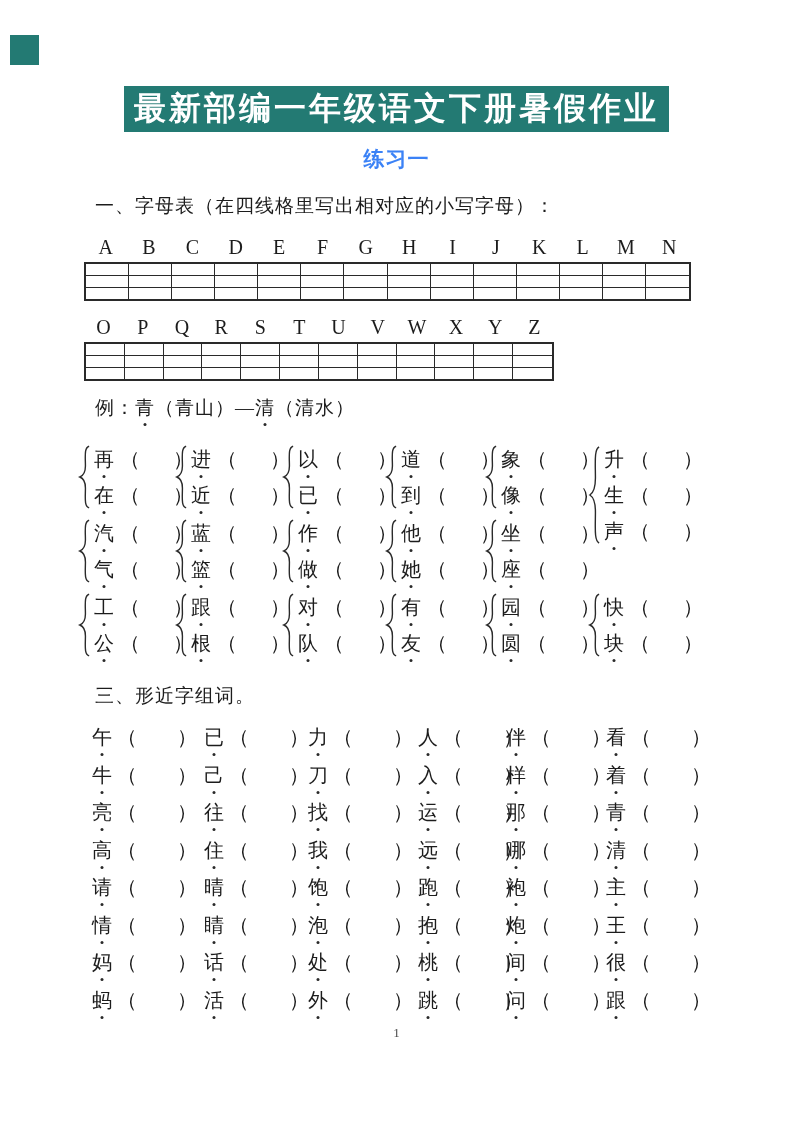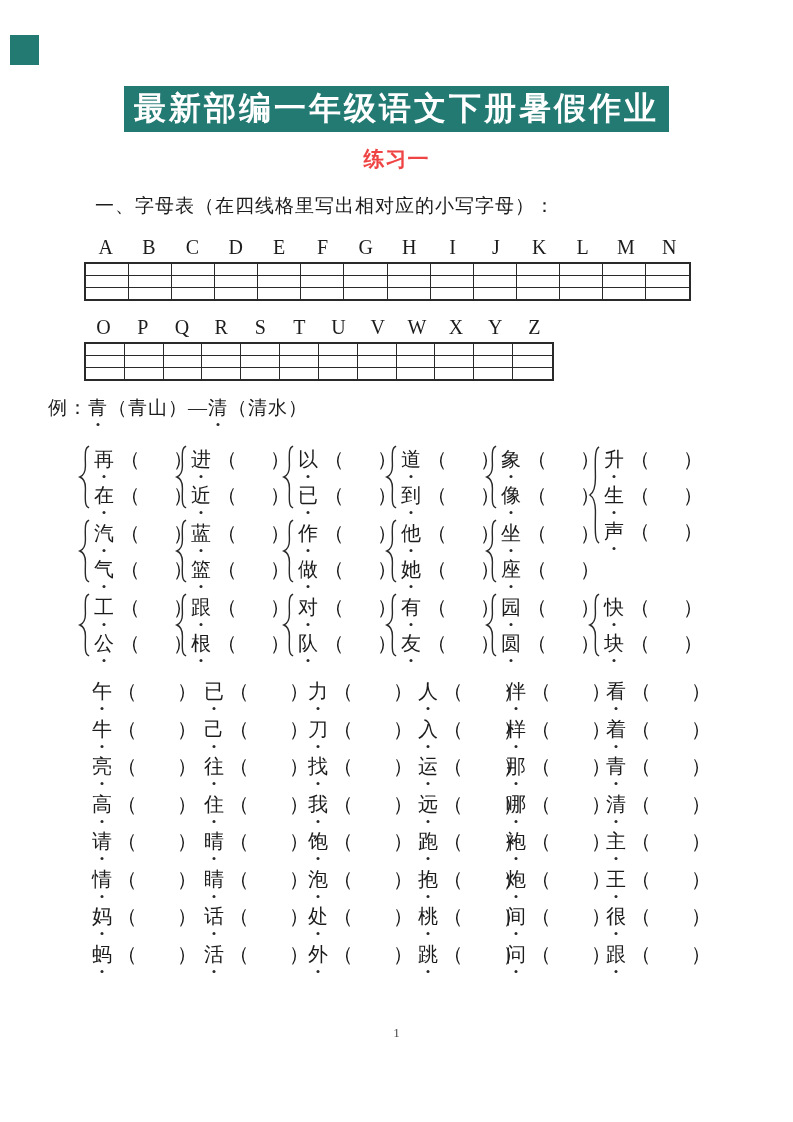--- a/index.html
+++ b/index.html
@@ -19,21 +19,21 @@
   }
   .sec-heading{margin:20px 8px 0 95px;font-size:19px;letter-spacing:1px;}
   .letters-row{display:grid;margin:16px 0 0 84px;}
   .letters-row span{text-align:center;font-size:20px;line-height:24px;}
   .fourline{
     margin:3px 0 0 84px;display:grid;border:2px solid #2a2a2a;box-sizing:border-box;
   }
   .fourline .cell{border-right:1px solid #2a2a2a;border-bottom:1px solid #2a2a2a;height:11px;}
   .fourline .cell.last-col{border-right:none;}
   .fourline .cell.last-row{border-bottom:none;}
-  .example-line{margin:14px 0 0 48px;font-size:19px;letter-spacing:1px;height:28px;}
+  .example-line{margin:14px 0 0 95px;font-size:19px;letter-spacing:1px;height:28px;}
   .hz{position:relative;display:inline-block;}
   .hz.dot::after{
     content:'';position:absolute;left:50%;bottom:-5px;width:3px;height:3px;border-radius:50%;
     background:#2a2a2a;transform:translateX(-50%);
   }
   .homophone-grid{
     margin:18px 0 0 78px;display:grid;
     grid-template-columns:97px 107px 103px 100px 103px 112px;
     grid-auto-rows:74px;align-items:start;
   }
@@ -57,21 +57,21 @@
 <body>
 
 <div class="sheet">
 
   <div class="corner-mark" style="background: rgb(35, 122, 115);"></div>
 
   <div class="title-wrap">
     <span class="title-hl" style="background: rgb(35, 122, 115);">最新部编一年级语文下册暑假作业</span>
   </div>
 
-  <div class="subtitle" style="color: #ef4444;">练习一</div>
+  <div class="subtitle" style="color: #3b82f6;">练习一</div>
 
   <div class="sec-heading">一、字母表（在四线格里写出相对应的小写字母）：</div>
   <div id="s1-container">
       <div class="letters-row" style="width: 607px; grid-template-columns: repeat(14, 1fr);">
         <span>A</span>
         <span>B</span>
         <span>C</span>
         <span>D</span>
         <span>E</span>
         <span>F</span>
@@ -508,20 +508,21 @@
           <div class="bg-entry">
             <span class="hz dot">块</span>
             <span>（</span>
             <span class="paren-gap2"></span>
             <span>）</span>
           </div>
         </div>
       </div>
     </div>
 
+  <div class="sec-heading">三、形近字组词。</div>
   <div class="similar-grid" id="similar-grid">
       <div class="sim-entry"><span class="hz dot">午</span><span>（</span><span class="paren-gap3"></span><span>）</span></div>
       <div class="sim-entry"><span class="hz dot">已</span><span>（</span><span class="paren-gap3"></span><span>）</span></div>
       <div class="sim-entry"><span class="hz dot">力</span><span>（</span><span class="paren-gap3"></span><span>）</span></div>
       <div class="sim-entry"><span class="hz dot">人</span><span>（</span><span class="paren-gap3"></span><span>）</span></div>
       <div class="sim-entry"><span class="hz dot">伴</span><span>（</span><span class="paren-gap3"></span><span>）</span></div>
       <div class="sim-entry"><span class="hz dot">看</span><span>（</span><span class="paren-gap3"></span><span>）</span></div>
       <div class="sim-entry"><span class="hz dot">牛</span><span>（</span><span class="paren-gap3"></span><span>）</span></div>
       <div class="sim-entry"><span class="hz dot">己</span><span>（</span><span class="paren-gap3"></span><span>）</span></div>
       <div class="sim-entry"><span class="hz dot">刀</span><span>（</span><span class="paren-gap3"></span><span>）</span></div>

